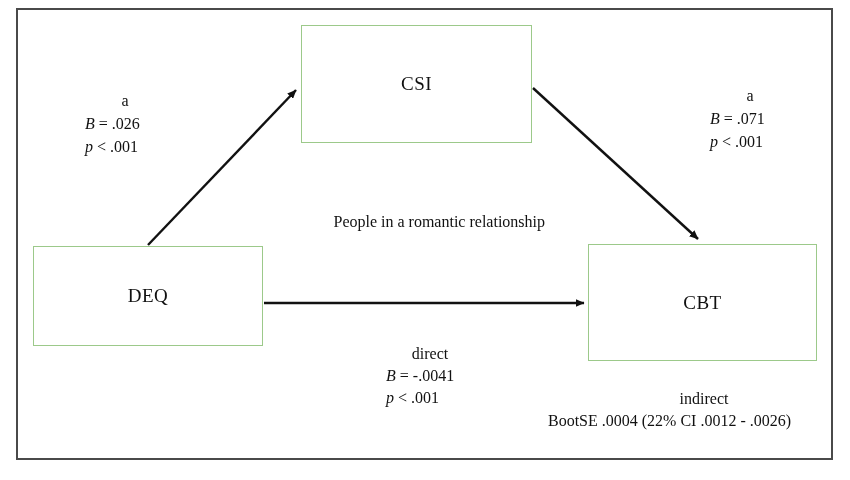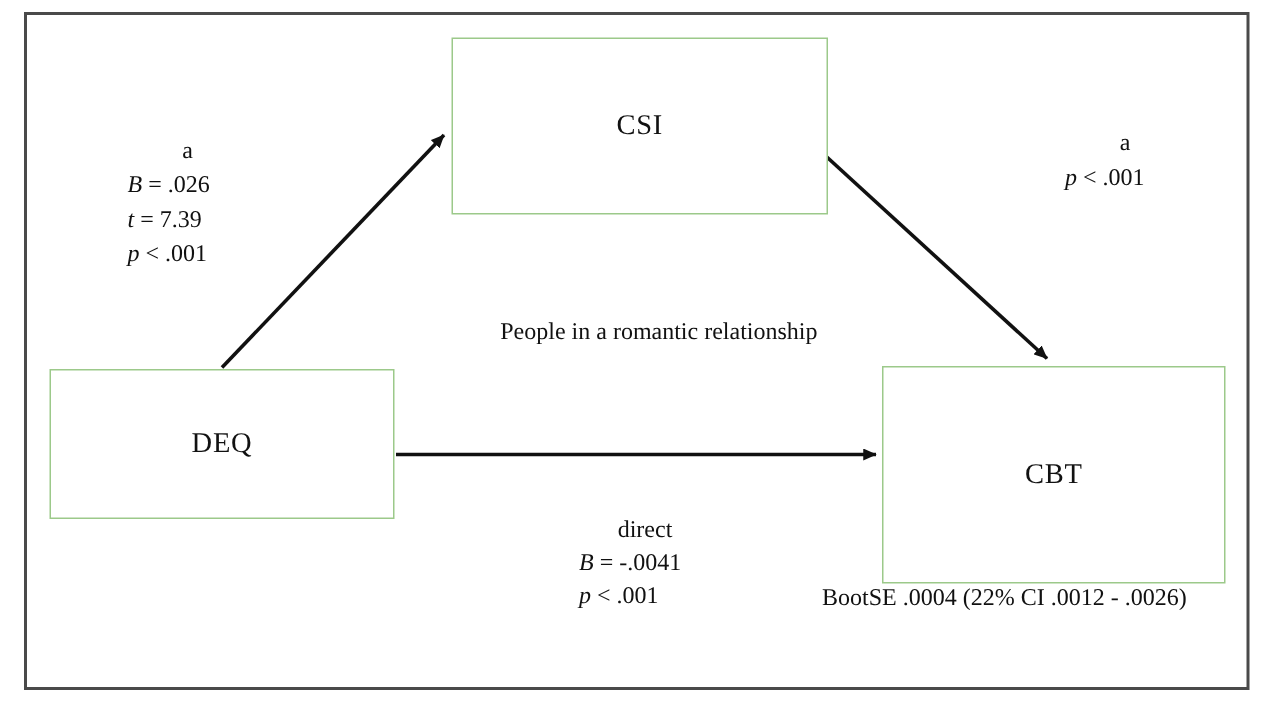--- a/index.html
+++ b/index.html
@@ -21,23 +21,23 @@
   .node {
     position: absolute;
     border: 1.5px solid #9cc98a;
     background: #ffffff;
     display: flex;
     align-items: center;
     justify-content: center;
     font-size: 19px;
     letter-spacing: 0.5px;
   }
-  .node-mediator { left: 301px; top: 25px;  width: 251px; height: 118px; }
+  .node-mediator { left: 301px; top: 25px;  width: 231px; height: 118px; }
   .node-predictor{ left: 33px;  top: 246px; width: 230px; height: 100px; }
-  .node-outcome  { left: 588px; top: 244px; width: 229px; height: 145px; }
+  .node-outcome  { left: 588px; top: 244px; width: 229px; height: 117px; }
 
   svg.arrows {
     position: absolute;
     left: 0; top: 0;
     width: 850px; height: 480px;
     pointer-events: none;
   }
 
   .stats {
     position: absolute;
@@ -83,32 +83,33 @@
 <div class="node node-predictor">
   <span>DEQ</span>
 </div>
 <div class="node node-outcome">
   <span>CBT</span>
 </div>
 
 <div class="stats stats-a-left">
   <div class="plabel">a</div>
   <div><span class="ivar">B</span><span> = .026</span></div>
-  <div><span class="ivar">t</span><span> = 7.39</span></div>
   <div><span class="ivar">p</span><span> &lt; .001</span></div>
 </div>
 
 <div class="stats stats-a-right">
   <div class="plabel">a</div>
+  <div><span class="ivar">B</span><span> = .071</span></div>
   <div><span class="ivar">p</span><span> &lt; .001</span></div>
 </div>
 
 <div class="caption">People in a romantic relationship</div>
 
 <div class="stats stats-direct">
   <div class="plabel">direct</div>
   <div><span class="ivar">B</span><span> = -.0041</span></div>
   <div><span class="ivar">p</span><span> &lt; .001</span></div>
 </div>
 
 <div class="stats stats-indirect">
+  <div class="plabel">indirect</div>
   <div><span class="ivar"></span><span>BootSE .0004 (22% CI .0012 - .0026)</span></div>
 </div>
 
 </body></html>

